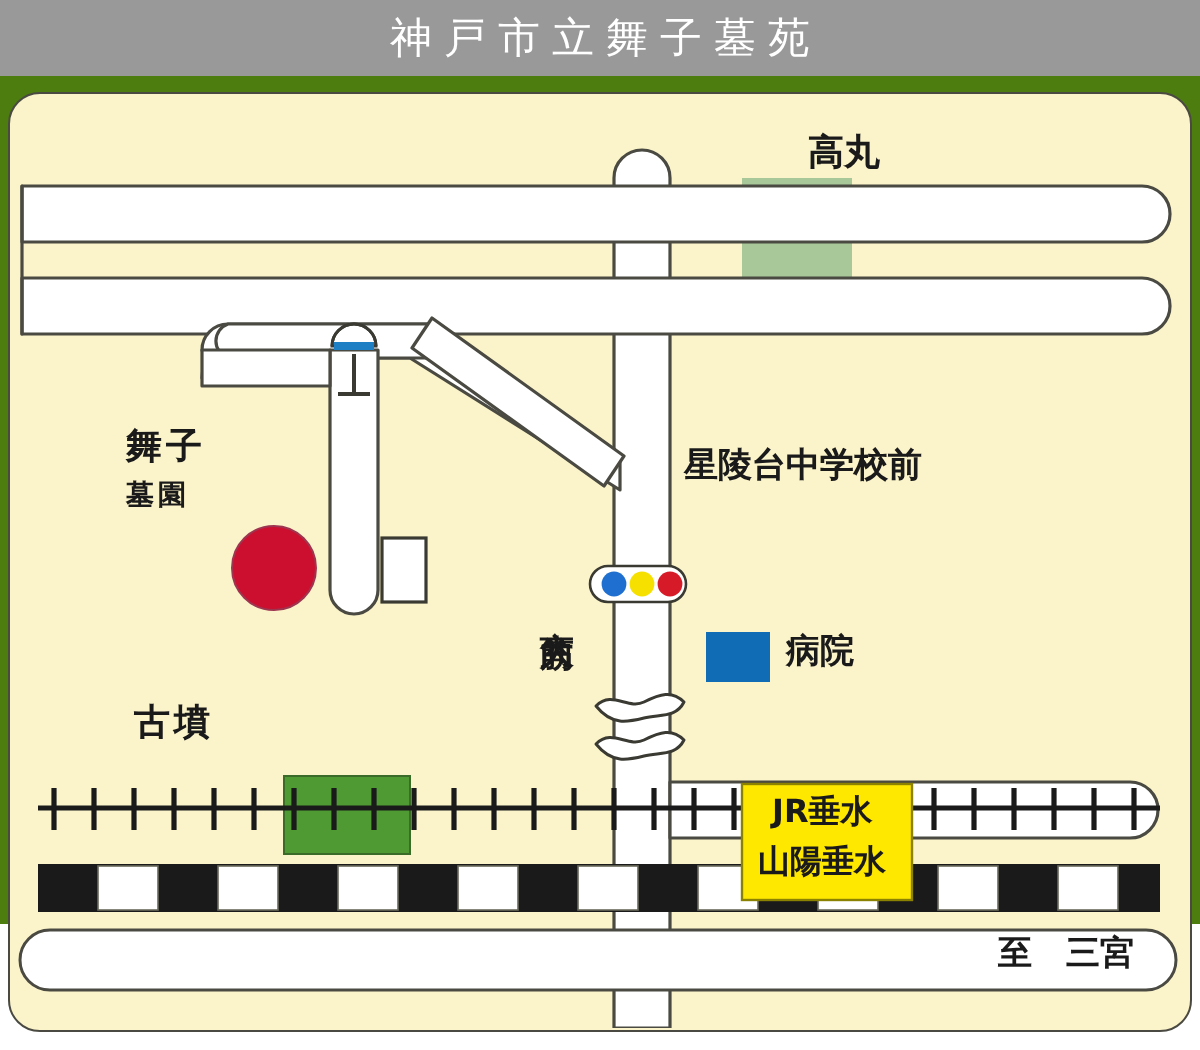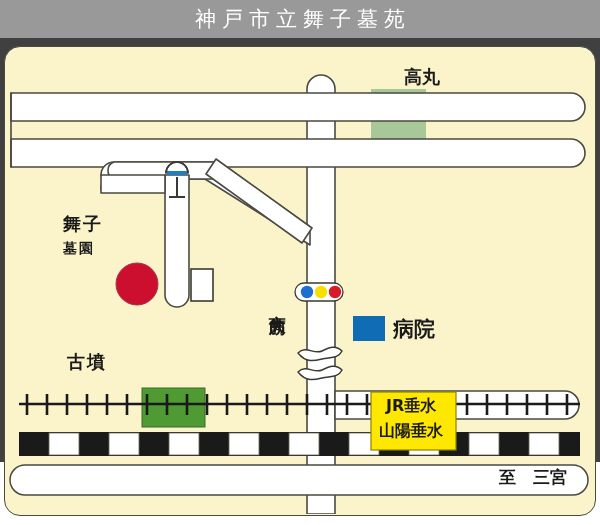--- a/index.html
+++ b/index.html
@@ -10,21 +10,21 @@
   body {
     width: 600px;
     height: 525px;
     font-family: "DejaVu Sans", "Liberation Sans", sans-serif;
     overflow: hidden;
   }
   #page {
     position: relative;
     width: 600px;
     height: 462px;
-    background: #404040;
+    background: #4d7c0f;
   }
   
   #header-bar {
     position: absolute;
     left: 0; top: 0;
     width: 600px;
     height: 38px;
     background: #999999;
     display: flex;
     align-items: center;
@@ -184,22 +184,23 @@
       <rect x="366" y="345" width="85" height="58" fill="#ffe800" stroke="#8a8200" stroke-width="1.2"></rect>
 
       <path d="M20,418 L568,418 a15,15 0 0 1 0,30 L20,448 a15,15 0 0 1 0,-30 Z" fill="#ffffff" stroke="#4a4a42" stroke-width="1.5"></path>
     </svg>
 
     <div class="lbl" style="left:379px; top:20px; font-size:18px;margin-left:20px;">高丸</div>
 
     <div class="lbl" style="left:58px; top:167px; font-size:18px; letter-spacing:2px;">舞子</div>
     <div class="lbl" style="left:58px; top:193px; font-size:14px; letter-spacing:2px;">墓園</div>
 
-
-    <div class="lbl" style="left:388px; top:270px; font-size:21px;">病院</div>
+    <div class="lbl" style="left:337px; top:177px; font-size:17px;">星陵台中学校前</div>
+
+    <div class="lbl" style="left:388px; top:270px; font-size:17px;">病院</div>
 
     <div class="lbl" style="left:62px; top:305px; font-size:18px; letter-spacing:2px;">古墳</div>
 
     <div class="lbl" style="left:263px; top:255px; font-size:17px; writing-mode:vertical-rl; line-height:1.05; letter-spacing:1px;">商大筋</div>
 
     <div class="lbl" style="left:381px; top:350px; font-size:16px;">JR垂水</div>
     <div class="lbl" style="left:374px; top:375px; font-size:16px;">山陽垂水</div>
 
     <div class="lbl" style="left:494px; top:421px; font-size:17px;">至　三宮</div>
 

